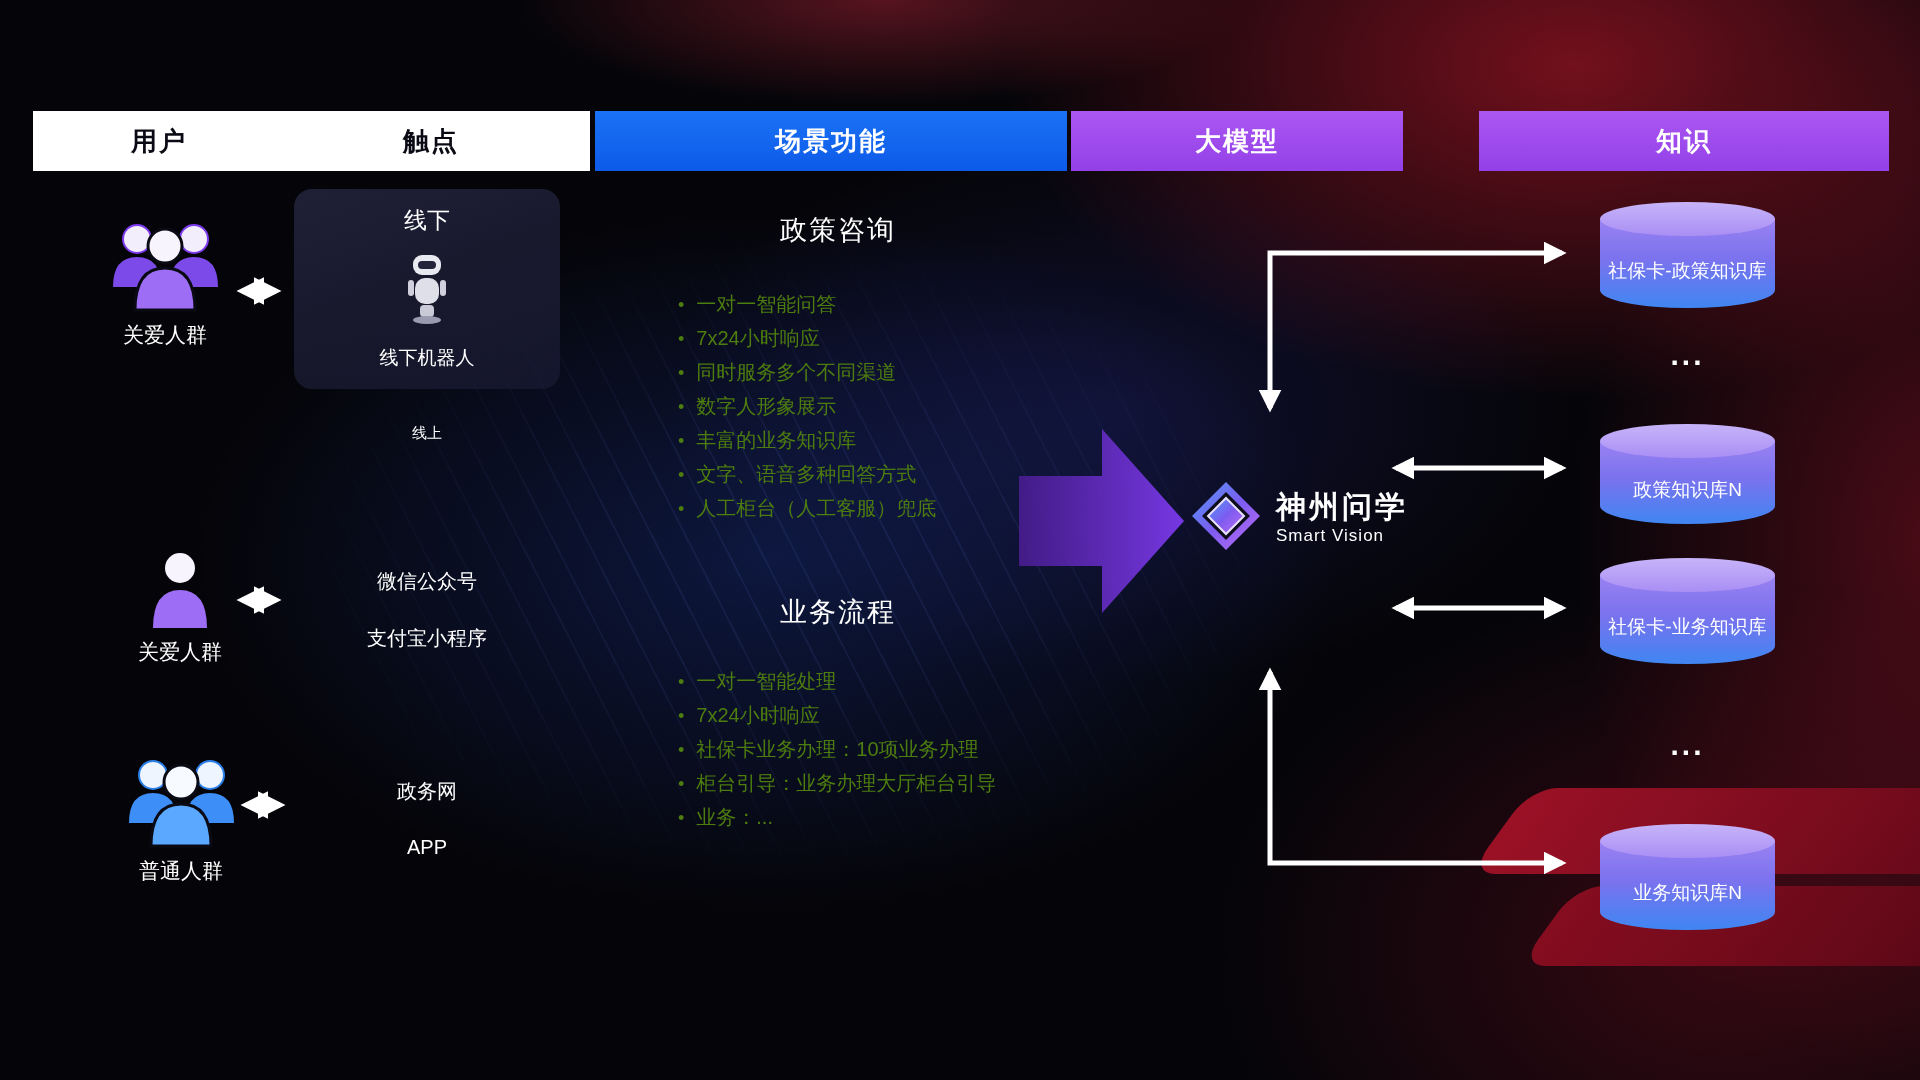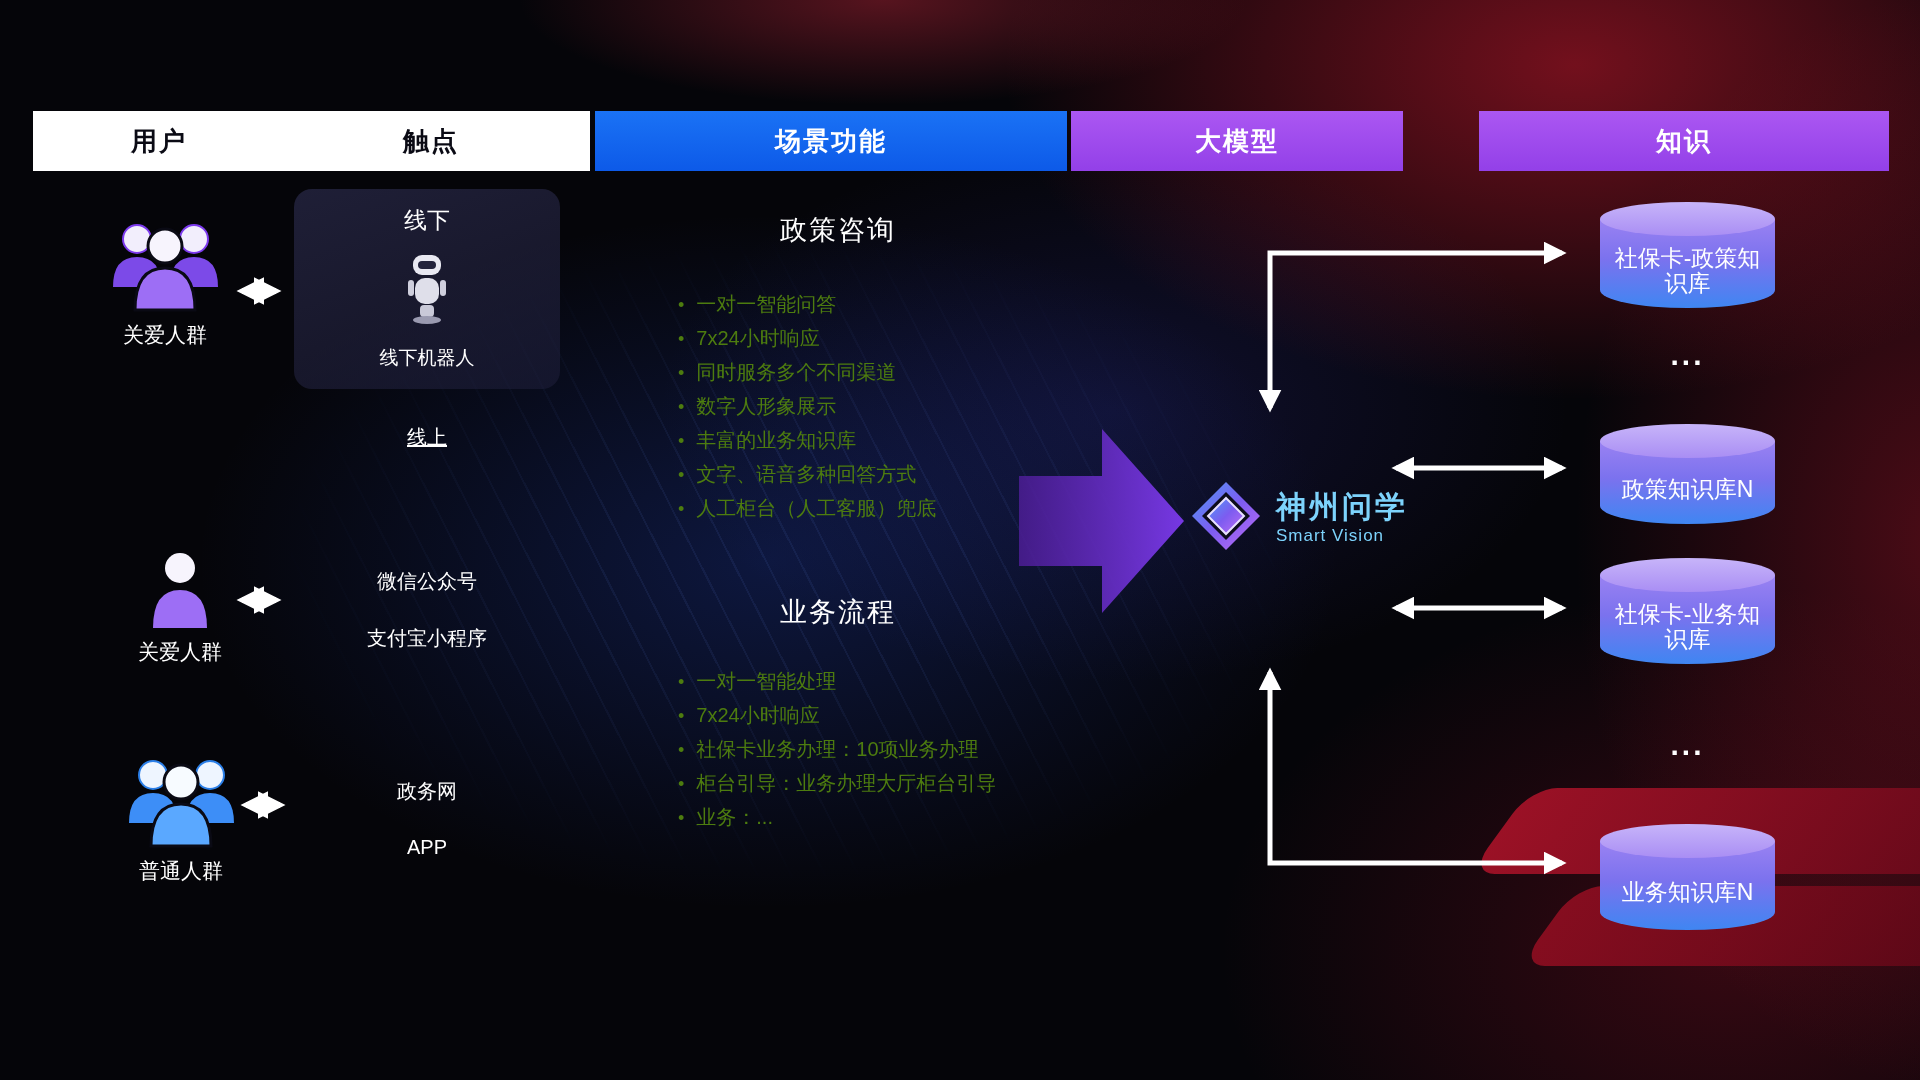--- a/index.html
+++ b/index.html
@@ -70,39 +70,39 @@
   }
   .bullets {
     position: absolute; left: 678px; width: 440px; z-index: 5;
     margin: 0; padding: 0; list-style: none; color: #4d7c0f; font-size: 20px;
   }
   .bullets li { line-height: 33px; white-space: nowrap; }
   .bullets li::before { content: "•"; margin-right: 12px; font-size: 18px; }
 
   
   .logo-wrap { position: absolute; left: 1190px; top: 480px; z-index: 5; display: flex; align-items: center; }
-  .logo-text { margin-left: 14px; color: #7dd3fc; }
+  .logo-text { margin-left: 14px; color: #ffffff; }
   .logo-name { font-size: 30px; font-weight: bold; letter-spacing: 3px; line-height: 34px; }
   .logo-sub  { font-size: 17px; letter-spacing: 1px; margin-top: 2px; }
 
   
   .cyl { position: absolute; left: 1600px; width: 175px; z-index: 5; }
   .cyl .cyl-top {
     position: absolute; left: 0; top: 0; width: 100%; height: 34px; border-radius: 50%; z-index: 2;
     background: linear-gradient(180deg, #c7b4f9, #a械ef4);
   }
   .cyl .cyl-top { background: linear-gradient(180deg, #c7b4f9, #a98ef4); }
   .cyl .cyl-body {
     position: absolute; left: 0; top: 17px; bottom: 0; width: 100%;
     background: linear-gradient(180deg, #9a82f2 0%, #7b72ee 45%, #3f86f2 100%);
     border-radius: 0 0 50% 50% / 0 0 18px 18px;
     display: flex; align-items: center; justify-content: center;
     padding: 20px 8px 6px 8px; box-sizing: border-box;
   }
-  .cyl .cyl-label { color: #fff; font-size: 23px; line-height: 25px; text-align: center; }
+  .cyl .cyl-label { color: #fff; font-size: 19px; line-height: 25px; text-align: center; }
   .dots { position: absolute; left: 1600px; width: 175px; z-index: 5; text-align: center;
           color: #fff; font-size: 30px; font-weight: bold; letter-spacing: 3px; }
 
   svg.overlay { position: absolute; left: 0; top: 0; z-index: 4; pointer-events: none; }
   svg.bigarrow { position: absolute; z-index: 3; pointer-events: none; }
 </style>
 </head>
 <body>
 
 <div class="canvas">
@@ -165,21 +165,21 @@
         <rect x="12" y="25" width="24" height="26" rx="10" fill="#dfdfea"></rect>
         <rect x="5" y="27" width="6" height="16" rx="3" fill="#cfcfdd"></rect>
         <rect x="37" y="27" width="6" height="16" rx="3" fill="#cfcfdd"></rect>
         <rect x="17" y="52" width="14" height="12" rx="4" fill="#c9c9d8"></rect>
         <ellipse cx="24" cy="67" rx="14" ry="4" fill="#9a9ab0"></ellipse>
       </svg>
     </span>
     <div class="offline-robot-label">线下机器人</div>
   </div>
 
-  <div class="tp-text" style="top:424px; font-size:20px;text-decoration:underline;">线上</div>
+  <div class="tp-text" style="top:424px; font-size:15px;">线上</div>
   <div class="tp-text" style="top:568px; font-size:20px;">微信公众号</div>
   <div class="tp-text" style="top:625px; font-size:20px;">支付宝小程序</div>
   <div class="tp-text" style="top:778px; font-size:20px;">政务网</div>
   <div class="tp-text" style="top:836px; font-size:20px;">APP</div>
 
   <div class="sec-title" style="top:212px;font-family:Liberation Mono, monospace;">政策咨询</div>
   <ul class="bullets" style="top:288px;">
     <li>一对一智能问答</li>
     <li>7x24小时响应</li>
     <li>同时服务多个不同渠道</li>

